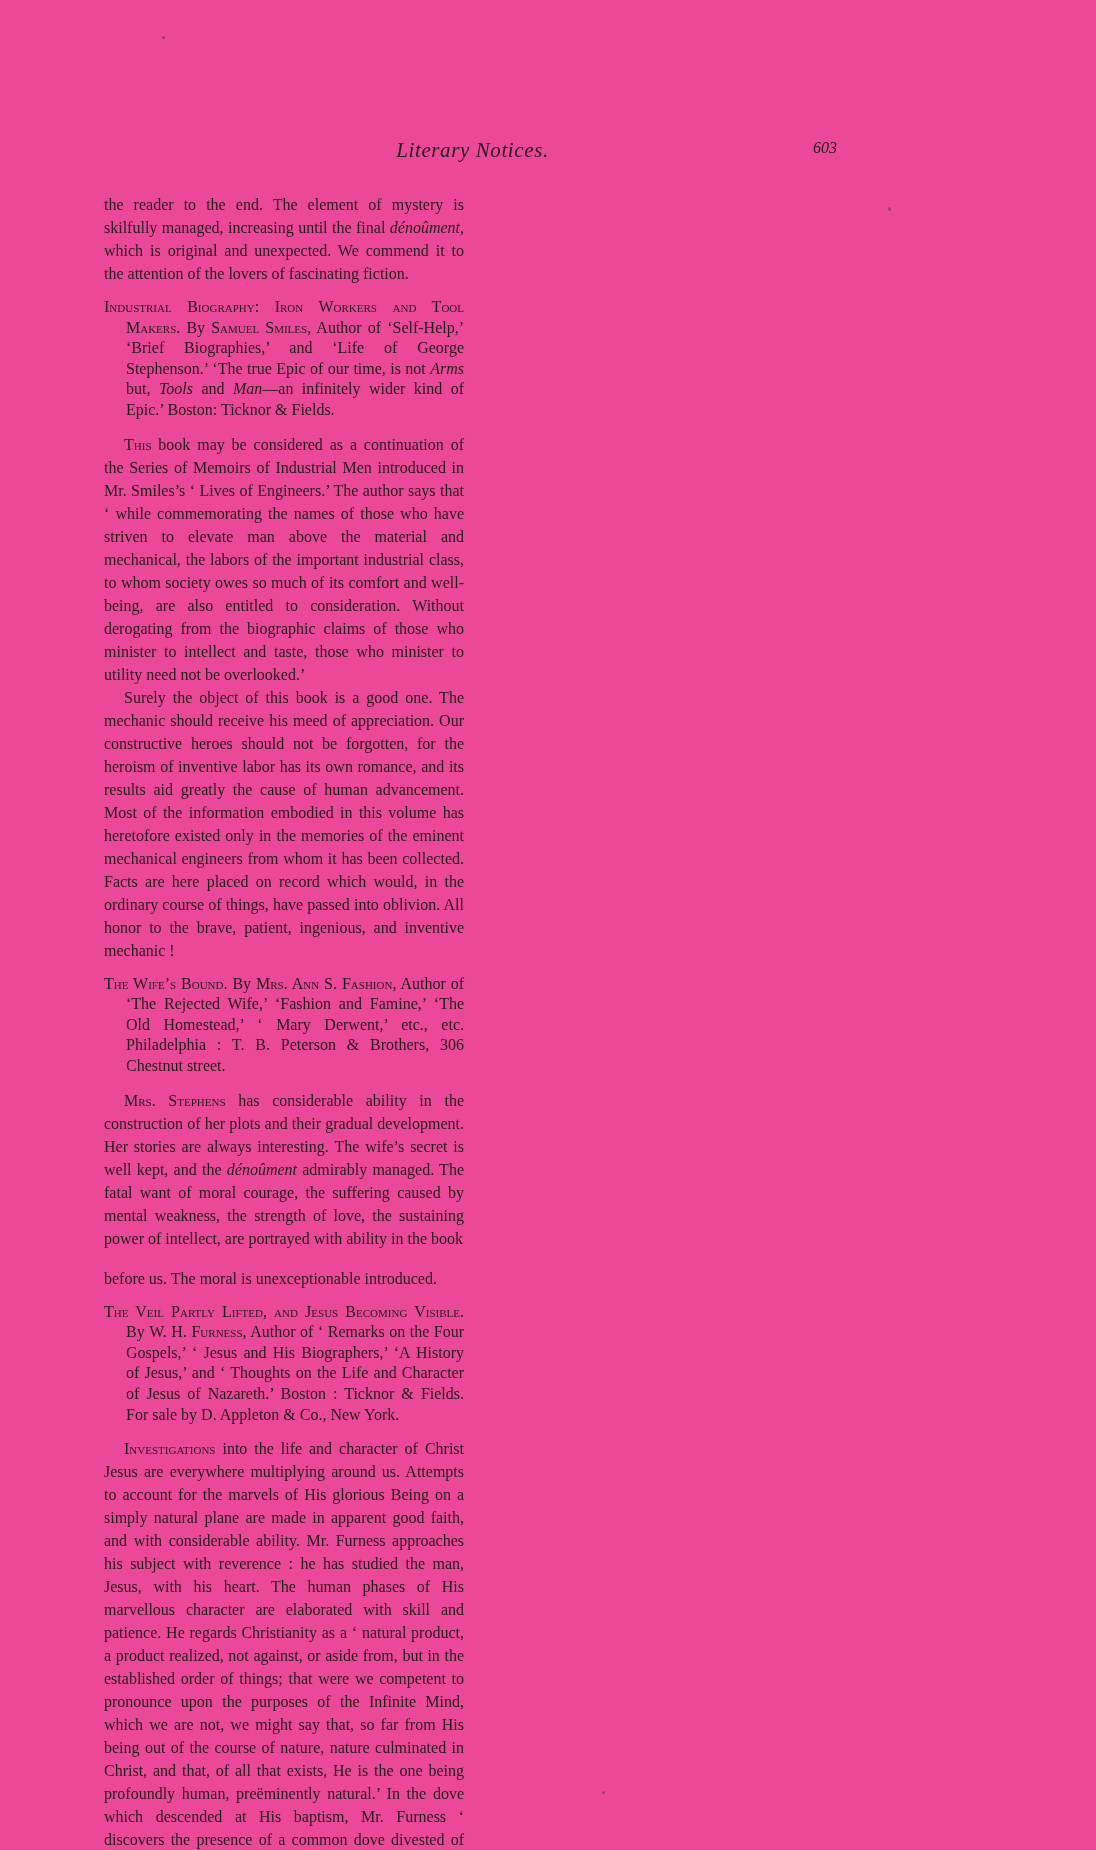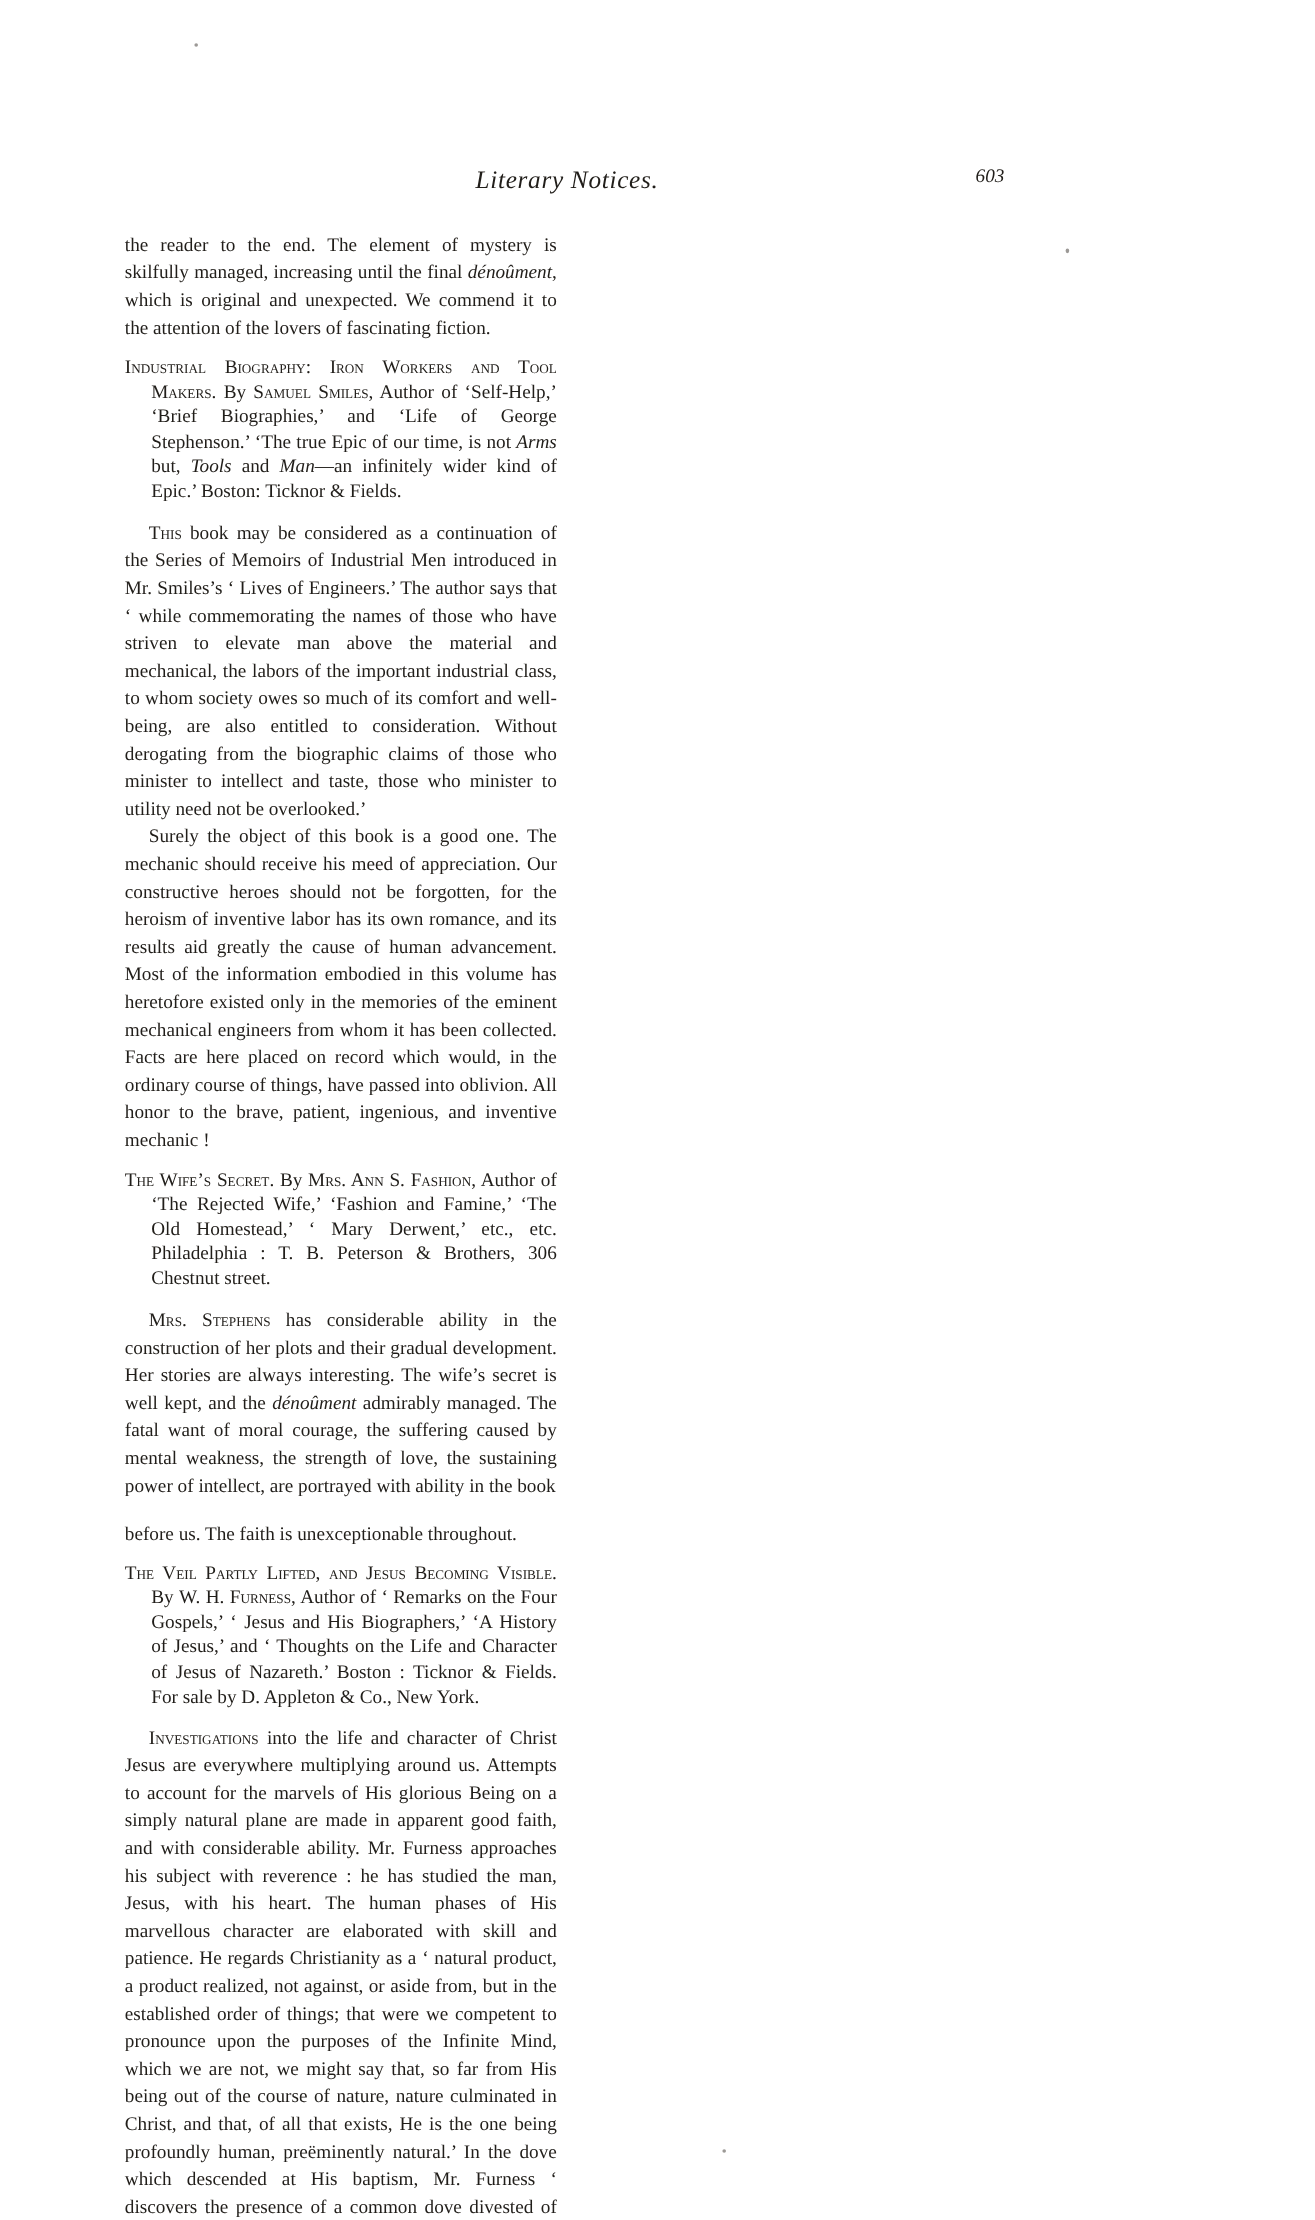--- a/index.html
+++ b/index.html
@@ -2,21 +2,21 @@
 <html><head>
 <meta charset="utf-8">
 <style>
   html, body { margin: 0; padding: 0; }
   body { background: #e9e7e2; }
   .page {
     position: relative;
     width: 1096px;
     height: 1850px;
     margin: 0 auto;
-    background: #ffffff;
+    background: #ec4899;
     color: #211e1a;
     font-family: "Liberation Serif", "DejaVu Serif", serif;
     overflow: hidden;
   }
   .content {
     position: absolute;
     left: 104px;
     top: 138px;
     width: 737px;
   }
@@ -77,25 +77,25 @@
     <div class="head">
       <span class="running-head">Literary Notices.</span>
       <span class="page-number">603</span>
     </div>
     <div class="cols">
       <div class="col">
           <p class="para"><span>the reader to the end.  The element of mystery is skilfully managed, increasing until the final </span><span class="it">dénoûment</span><span>, which is original and unexpected.  We commend it to the attention of the lovers of fascinating fiction.</span></p>
           <p class="entry"><span class="sc">Industrial Biography: Iron Workers and Tool Makers.</span><span>  By </span><span class="sc">Samuel Smiles</span><span>, Author of ‘Self-Help,’ ‘Brief Biographies,’ and ‘Life of George Stephenson.’  ‘The true Epic of our time, is not </span><span class="it">Arms</span><span> but, </span><span class="it">Tools</span><span> and </span><span class="it">Man</span><span>—an infinitely wider kind of Epic.’  Boston: Ticknor &amp; Fields.</span></p>
           <p class="para indent"><span class="sc">This</span><span> book may be considered as a continuation of the Series of Memoirs of Industrial Men introduced in Mr. Smiles’s ‘ Lives of Engineers.’   The author says that ‘ while commemorating the names of those who have striven to elevate man above the material and mechanical, the labors of the important industrial class, to whom society owes so much of its comfort and well-being, are also entitled to consideration.  Without derogating from the biographic claims of those who minister to intellect and taste, those who minister to utility need not be overlooked.’</span></p>
           <p class="para indent"><span>Surely the object of this book is a good one.  The mechanic should receive his meed of appreciation.  Our constructive heroes should not be forgotten, for the heroism of inventive labor has its own romance, and its results aid greatly the cause of human advancement.  Most of the information embodied in this volume has heretofore existed only in the memories of the eminent mechanical engineers from whom it has been collected.  Facts are here placed on record which would, in the ordinary course of things, have passed into oblivion.  All honor to the brave, patient, ingenious, and inventive mechanic !</span></p>
-          <p class="entry"><span class="sc">The Wife’s Secret.</span><span>  By </span><span class="sc">Mrs. Ann S. Fashion</span><span>, Author of ‘The Rejected Wife,’ ‘Fashion and Famine,’ ‘The Old Homestead,’ ‘ Mary Derwent,’ etc., etc.  Philadelphia :  T. B. Peterson &amp; Brothers, 306 Chestnut street.</span></p>
+          <p class="entry"><span class="sc">The Wife’s Bound.</span><span>  By </span><span class="sc">Mrs. Ann S. Fashion</span><span>, Author of ‘The Rejected Wife,’ ‘Fashion and Famine,’ ‘The Old Homestead,’ ‘ Mary Derwent,’ etc., etc.  Philadelphia :  T. B. Peterson &amp; Brothers, 306 Chestnut street.</span></p>
           <p class="para indent"><span class="sc">Mrs. Stephens</span><span> has considerable ability in the construction of her plots and their gradual development.  Her stories are always interesting.  The wife’s secret is well kept, and the </span><span class="it">dénoûment</span><span> admirably managed.  The fatal want of moral courage, the suffering caused by mental weakness, the strength of love, the sustaining power of intellect, are portrayed with ability in the book</span></p>
         </div>
       <div class="col">
-          <p class="para"><span>before us.  The faith is unexceptionable throughout.</span></p>
+          <p class="para"><span>before us.  The moral is unexceptionable introduced.</span></p>
           <p class="entry"><span class="sc">The Veil Partly Lifted, and Jesus Becoming Visible.</span><span>  By </span><span class="sc">W. H. Furness</span><span>, Author of ‘ Remarks on the Four Gospels,’ ‘ Jesus and His Biographers,’ ‘A History of Jesus,’ and  ‘ Thoughts on the Life and Character of Jesus of Nazareth.’   Boston : Ticknor &amp; Fields.  For sale by D. Appleton &amp; Co., New York.</span></p>
           <p class="para indent"><span class="sc">Investigations</span><span> into the life and character of Christ Jesus are everywhere multiplying around us.   Attempts to account for the marvels of His glorious Being on a simply natural plane are made in apparent good faith, and with considerable ability.  Mr. Furness approaches his subject with reverence : he has studied the man, Jesus, with his heart.  The human phases of His marvellous character are elaborated with skill and patience.  He regards Christianity as a ‘ natural product, a product realized, not against, or aside from, but in the established order of things; that were we competent to pronounce upon the purposes of the Infinite Mind, which we are not, we might say that, so far from His being out of the course of nature, nature culminated in Christ, and that, of all that exists, He is the one being profoundly human, preëminently natural.’ In the dove which descended at His baptism, Mr. Furness ‘ discovers the presence of a common dove divested of its ordinary appearance, and transfigured by a rapt imagination into a sign and messenger from heaven.’   He says ‘ there is no intrinsic impossibility in supposing that Jesus was naturally possessed of an unprecedented power of will, by which the extraordinary effects attributed to him were produced.’ ‘ The bloody sweat is an evident fiction—how could blood have been distinguished in the dark ? ’  He pronounces the story of ‘ the wise men from the east an evident fable.’   Mr. Furness puts no faith in the miraculous conception, but believes in the resurrection.   He says :  ‘ Bound by irresistible evidence to believe that Jesus was again alive on that memorable morning, I believe it will hereafter appear that He came to life through the extraordinary </span><span class="it">force of will</span><span> with which He was endowed, and by which He healed the sick and raised the dead ; or, in other words, that consciousness returned to Him by an action of the mind, in</span></p>
         </div>
     </div>
   </div>
   <div class="speck" style="left:162px; top:36px; width:3px; height:3px;"></div>
   <div class="speck" style="left:888px; top:207px; width:3px; height:4px;"></div>
   <div class="speck" style="left:602px; top:1791px; width:3px; height:3px;"></div>
 </div>
 

